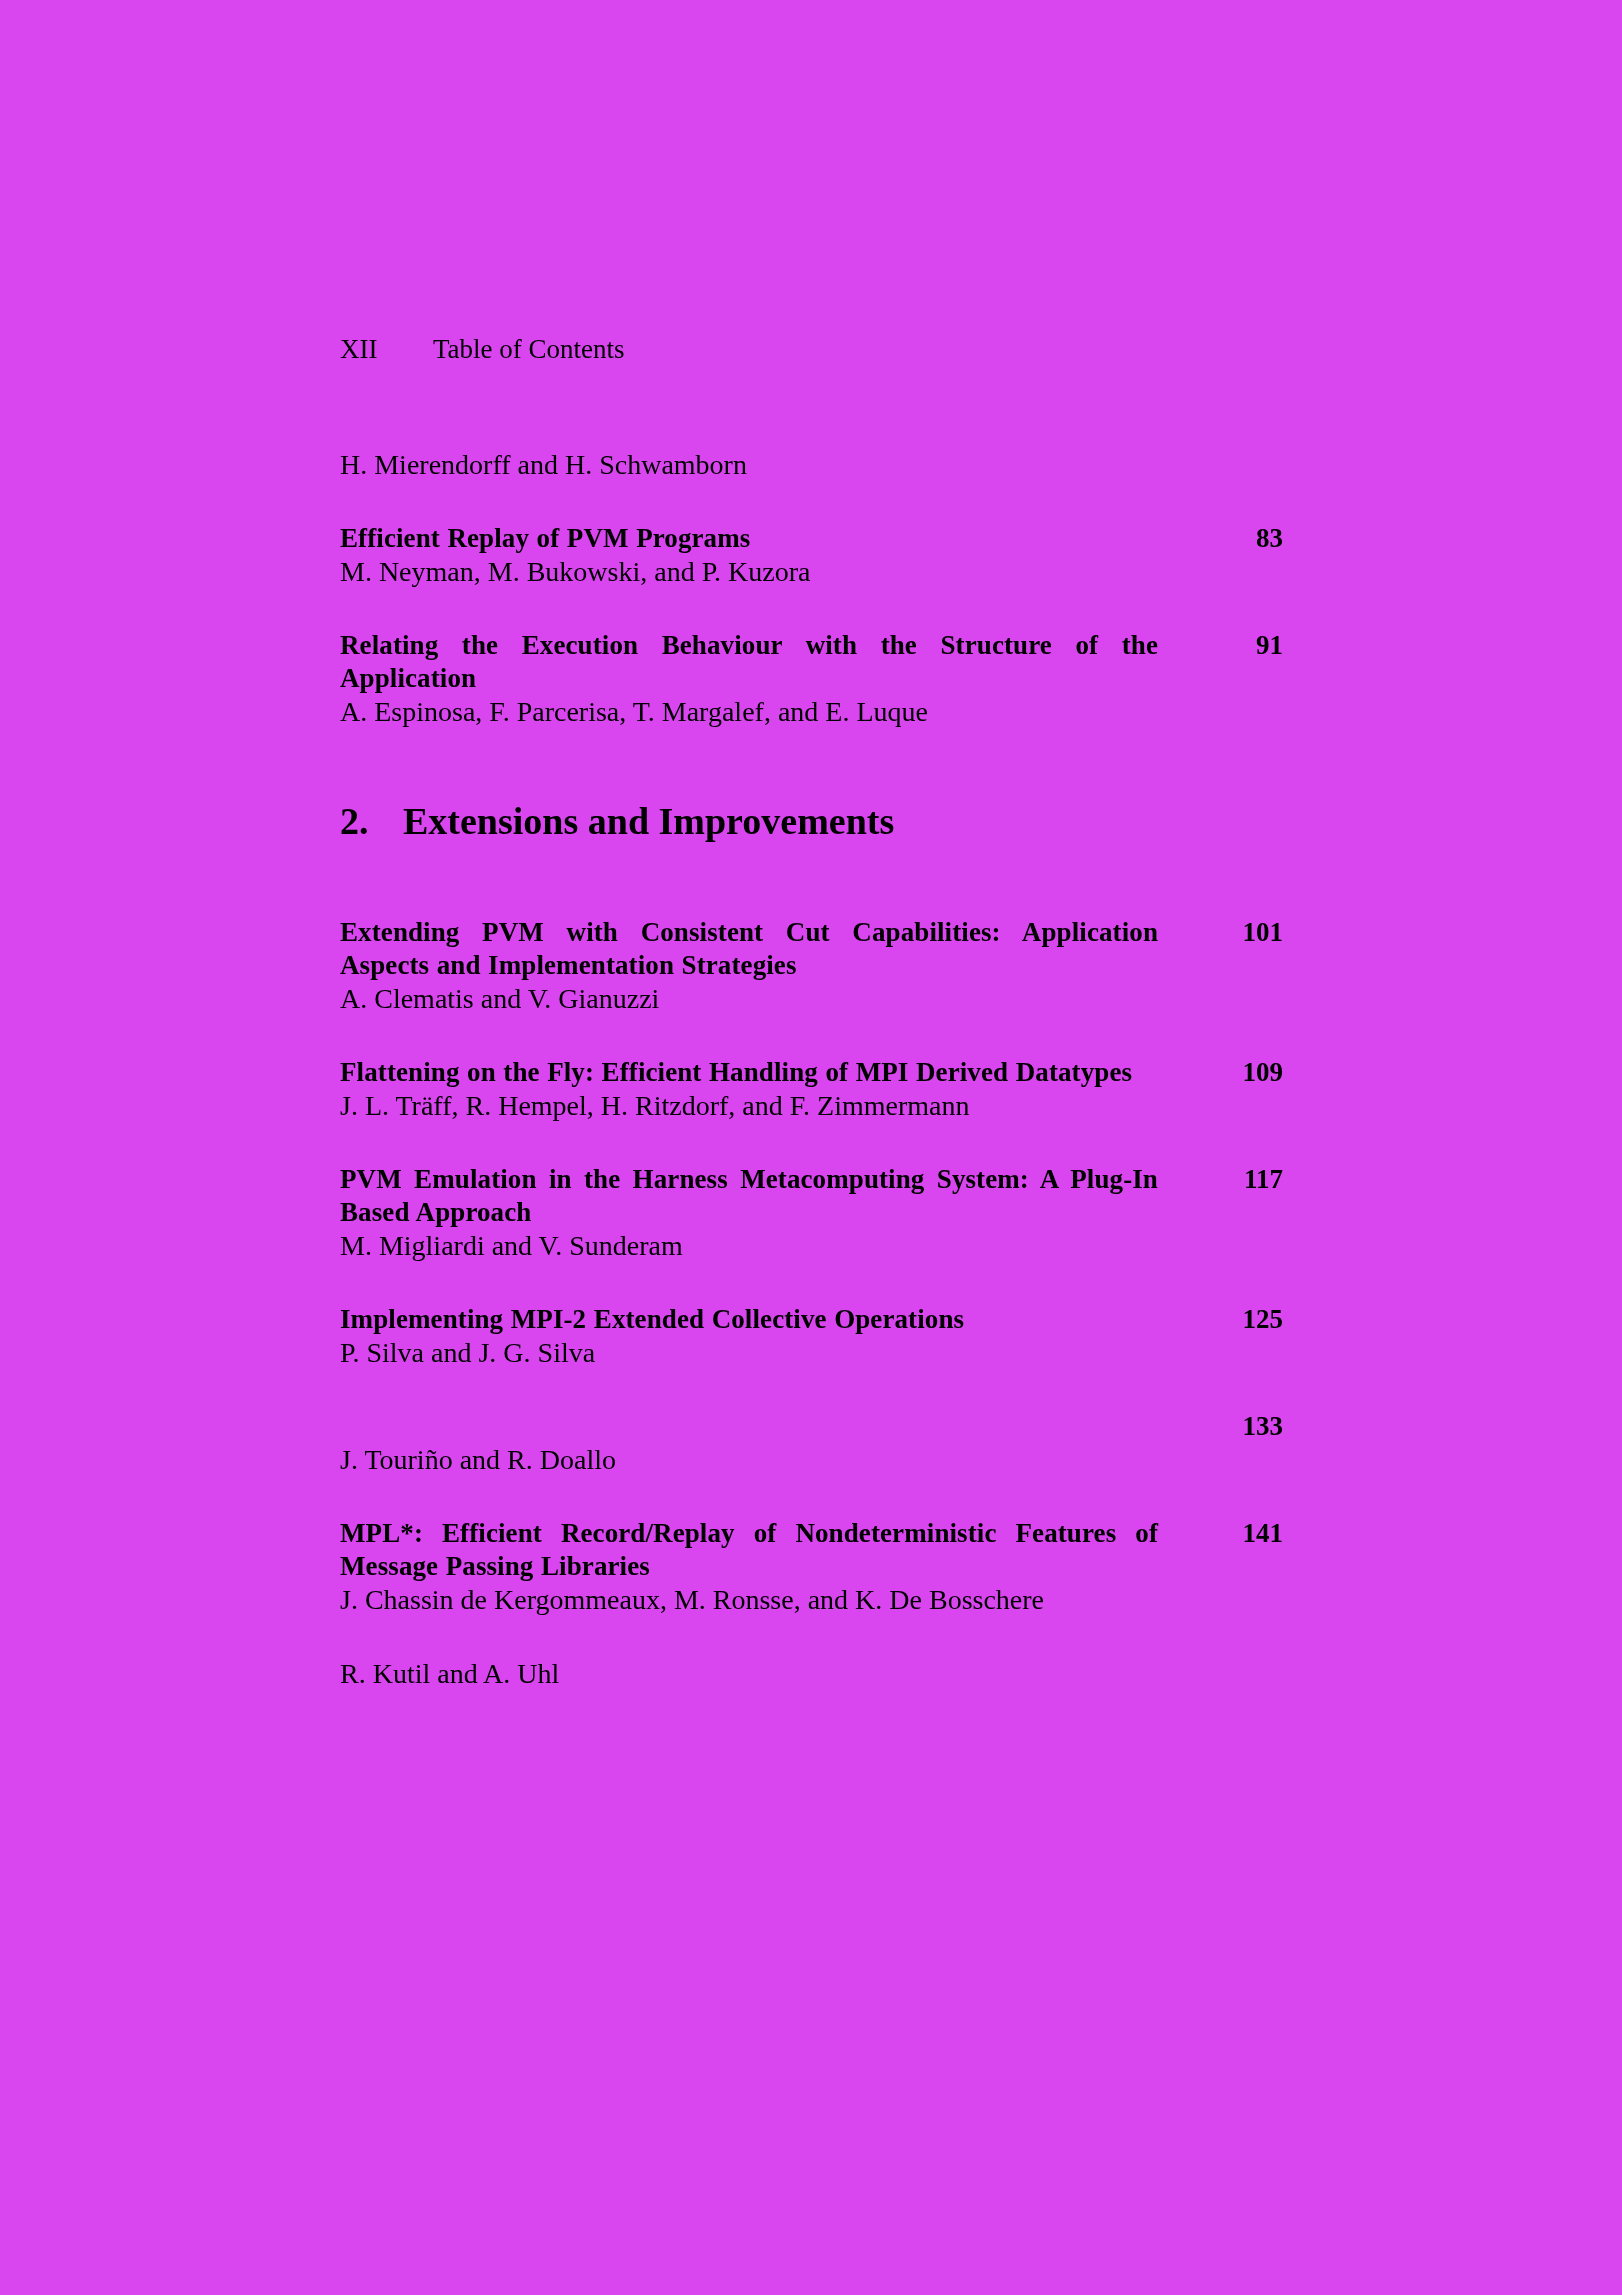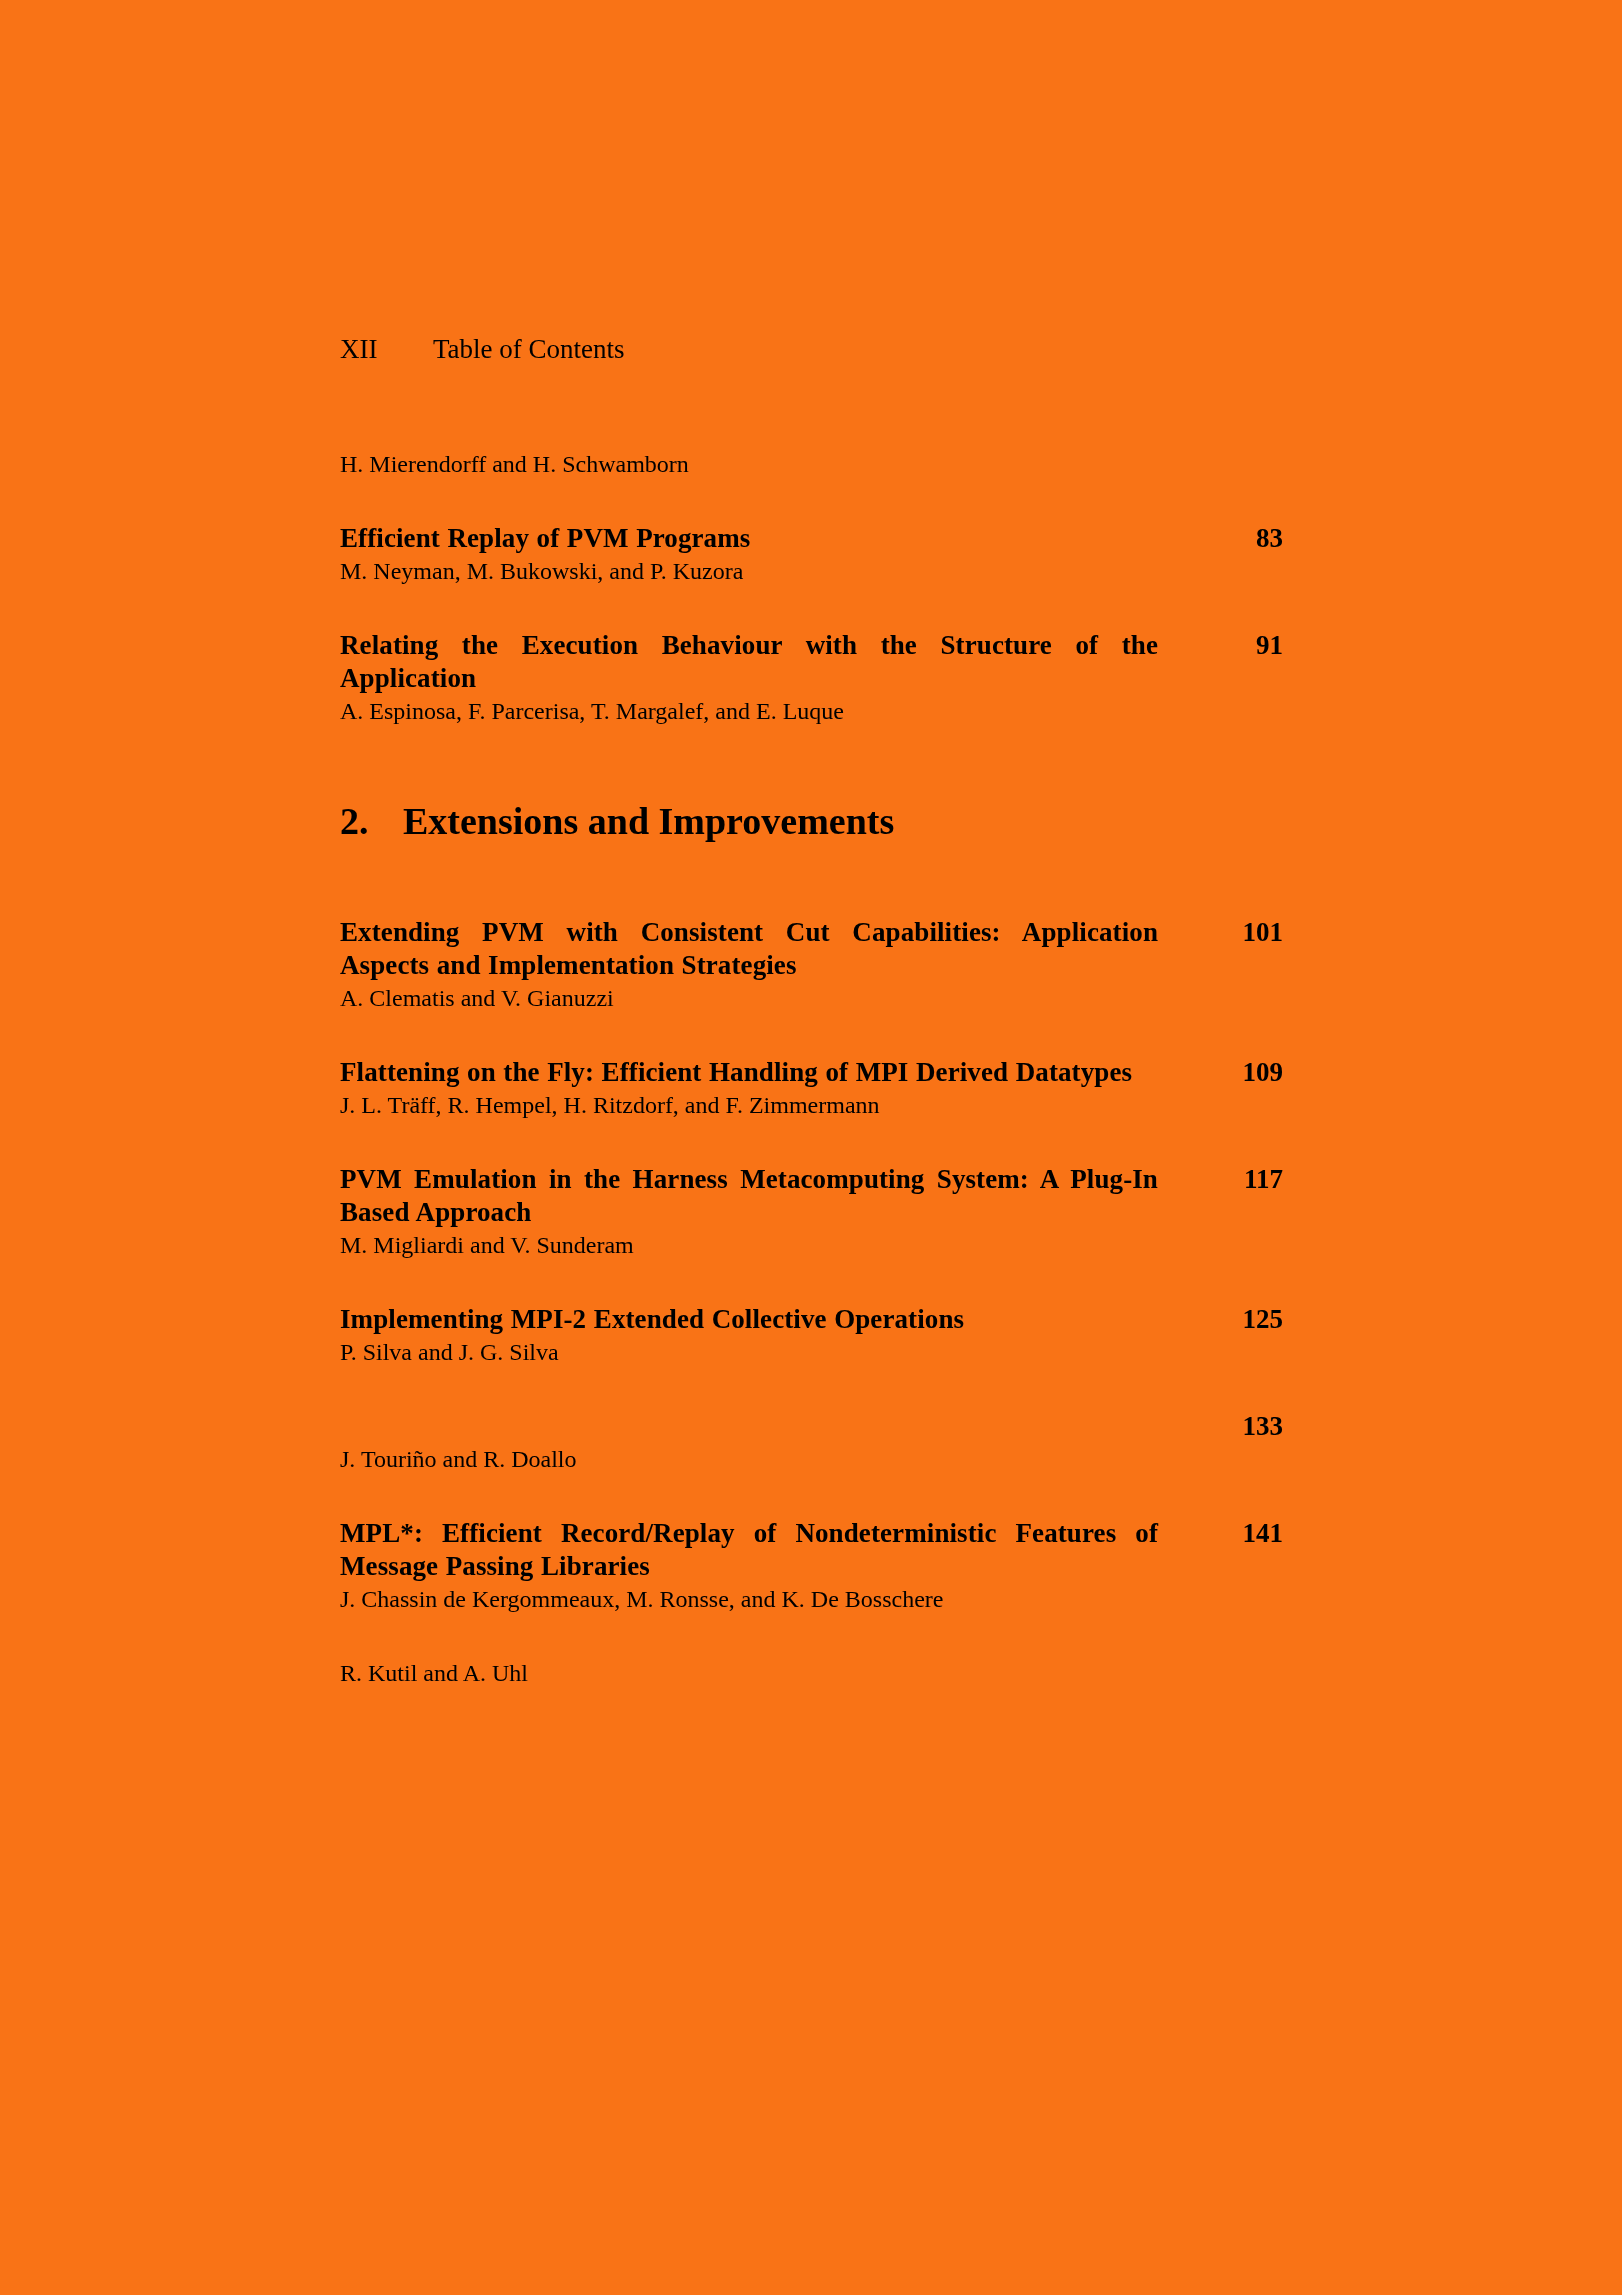--- a/index.html
+++ b/index.html
@@ -5,21 +5,21 @@
   html, body {
     margin: 0;
     padding: 0;
     background: #e8e8e8;
   }
   .page {
     position: relative;
     width: 1622px;
     height: 2295px;
     margin: 0 auto;
-    background: #f97316;
+    background: #d946ef;
     color: #000000;
     font-family: "Liberation Serif", "DejaVu Serif", serif;
     overflow: hidden;
   }
   .content {
     position: absolute;
     left: 340px;
     top: 333px;
     width: 943px;
   }
@@ -59,21 +59,21 @@
   }
   .entry-page {
     flex: 1 1 auto;
     text-align: right;
     font-weight: bold;
     font-size: 27px;
     line-height: 33px;
   }
   .entry-authors {
     width: 818px;
-    font-size: 24px;
+    font-size: 28px;
     line-height: 33px;
     font-weight: normal;
   }
   .section-heading {
     display: flex;
     margin-top: 70px;
     margin-bottom: 71px;
     font-size: 38px;
     line-height: 47px;
     font-weight: bold;

